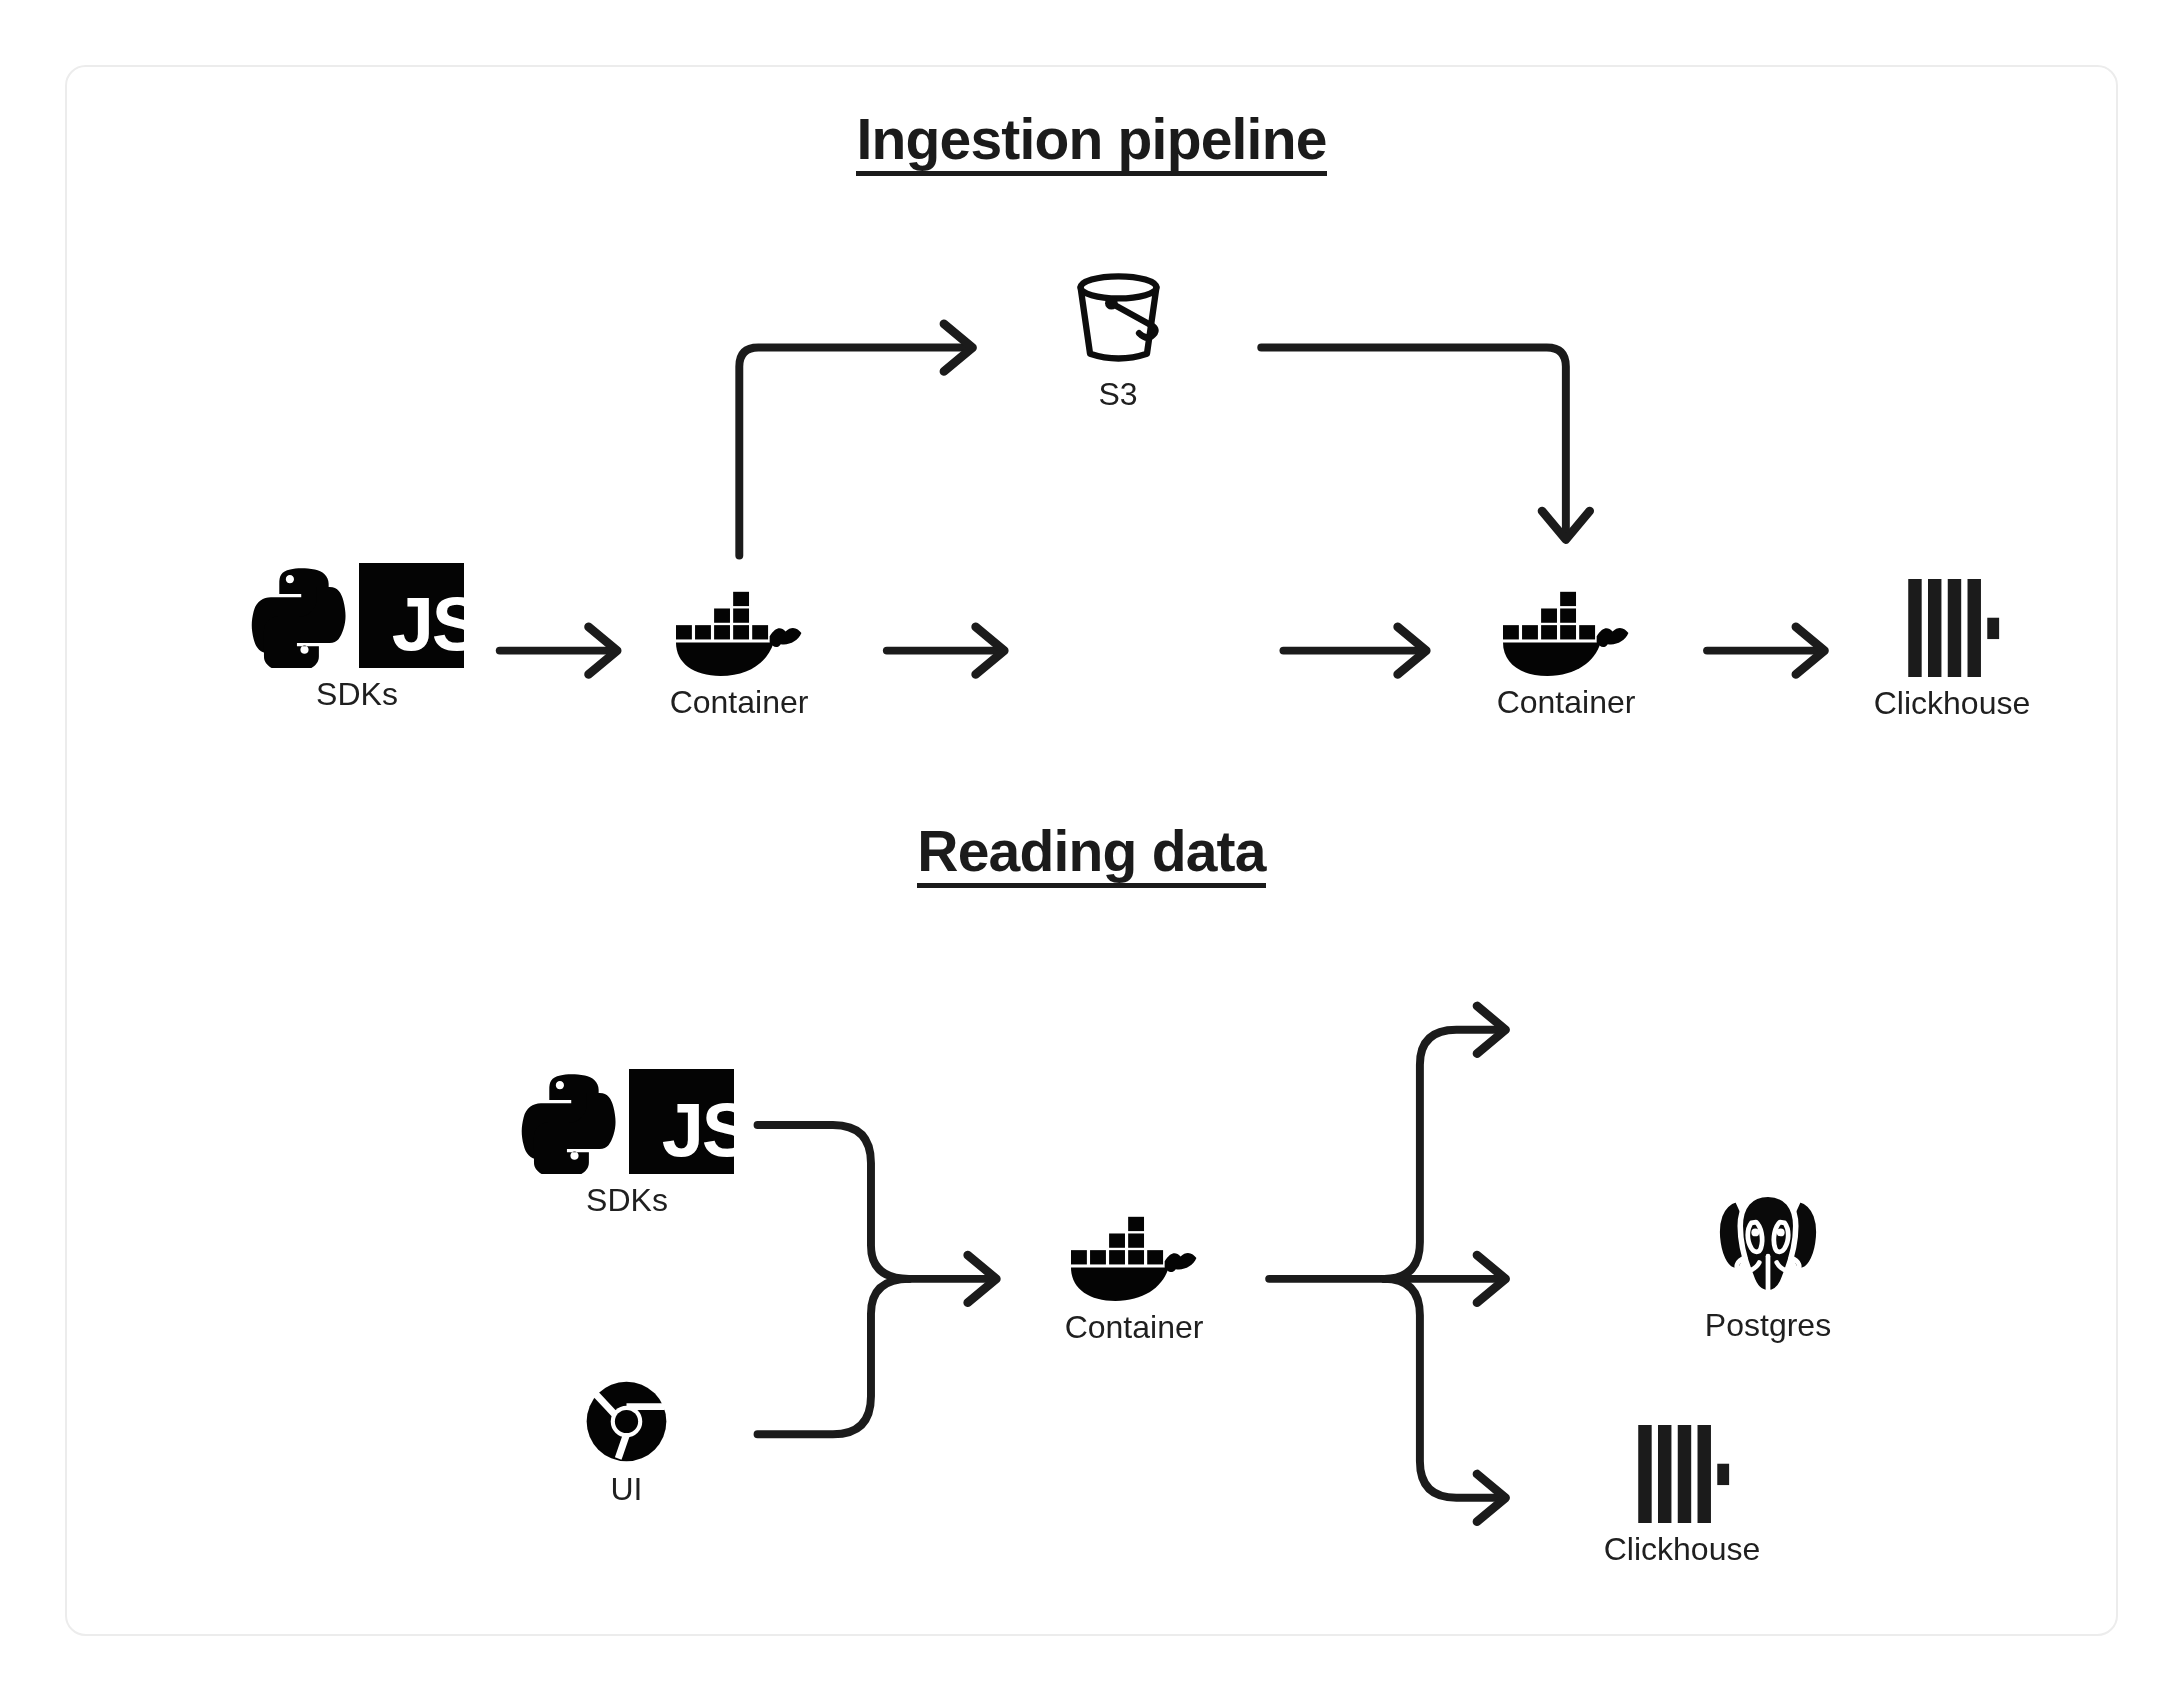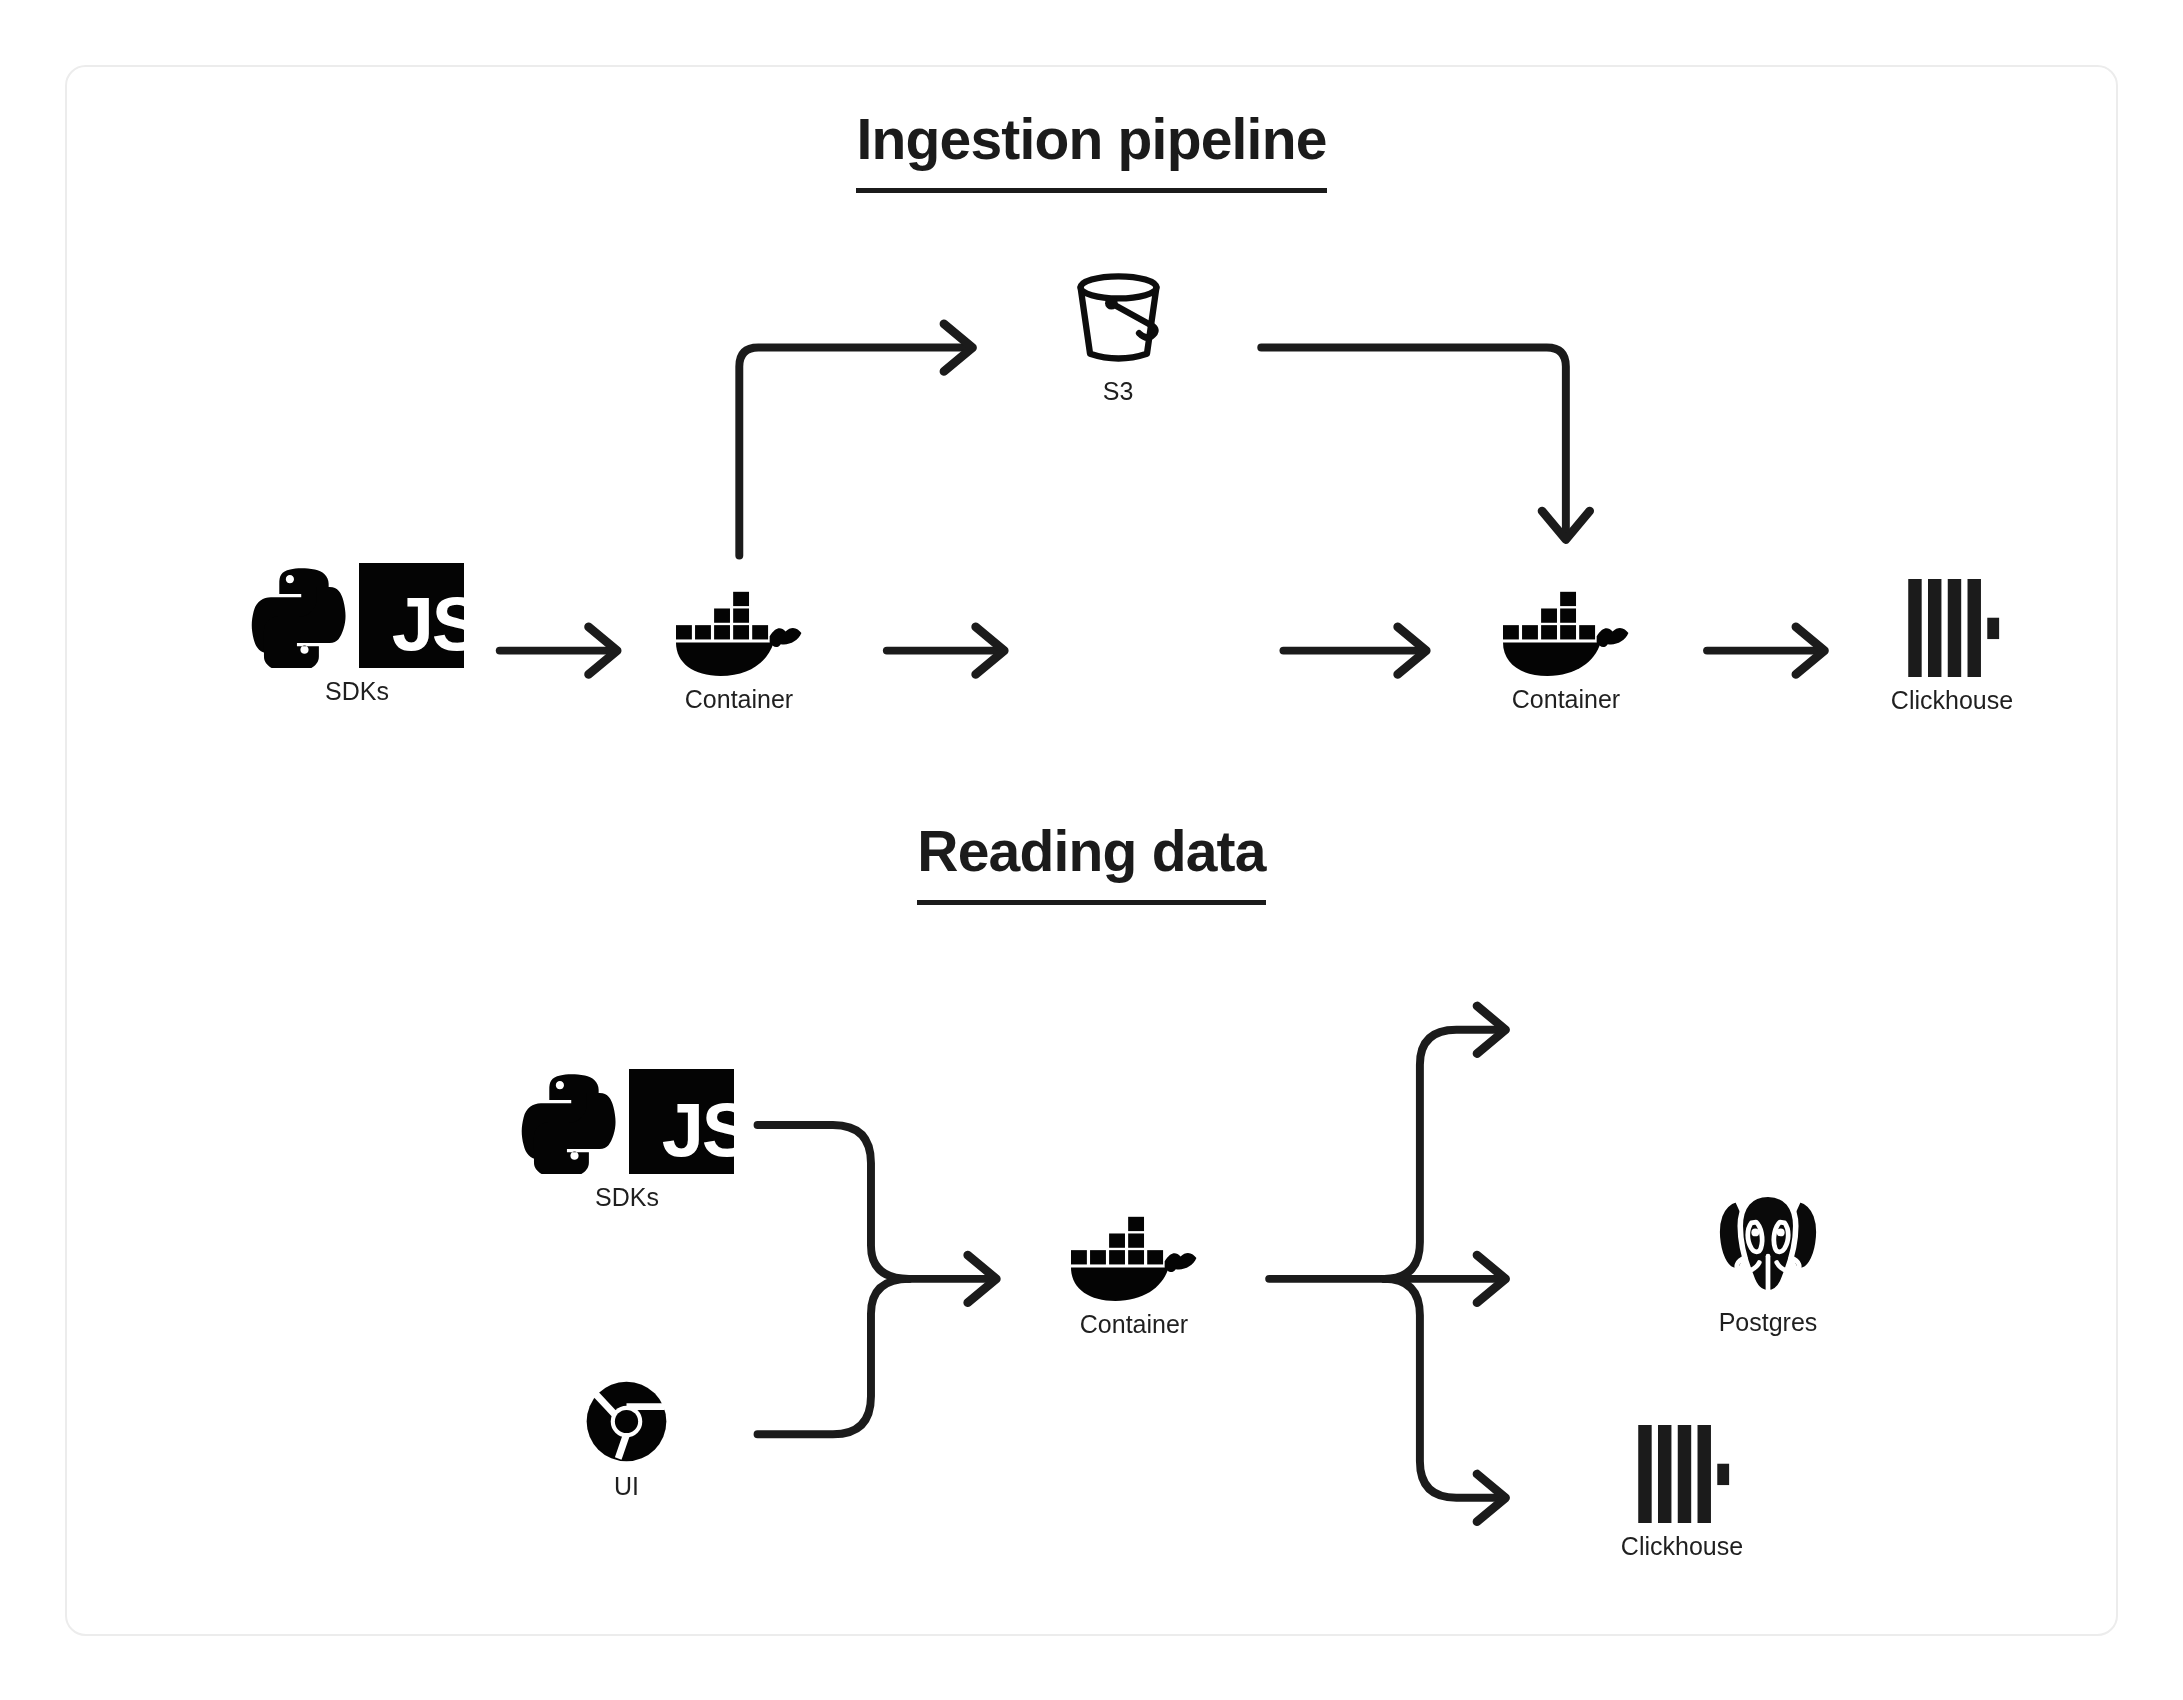--- a/index.html
+++ b/index.html
@@ -32,37 +32,37 @@
     font-weight: bold;
     color: #1b1b1b;
     font-size: 57px;
     letter-spacing: -0.8px;
     white-space: nowrap;
     line-height: 1;
   }
   .section-title .ul {
     display: inline-block;
     border-bottom: 5.6px solid #1b1b1b;
-    padding-bottom: 20px;
+    padding-bottom: 3px;
   }
   .node {
     position: absolute;
     display: flex;
     flex-direction: column;
     align-items: center;
     justify-content: flex-start;
   }
   .node-icon {
     display: flex;
     align-items: flex-end;
     justify-content: center;
   }
   .node-label {
     margin-top: 9.5px;
-    font-size: 25px;
+    font-size: 32px;
     color: #1f1f1f;
     white-space: nowrap;
     line-height: 1.05;
     text-align: center;
   }
   .arrow-layer {
     position: absolute;
     left: 0;
     top: 0;
     width: 2183px;

